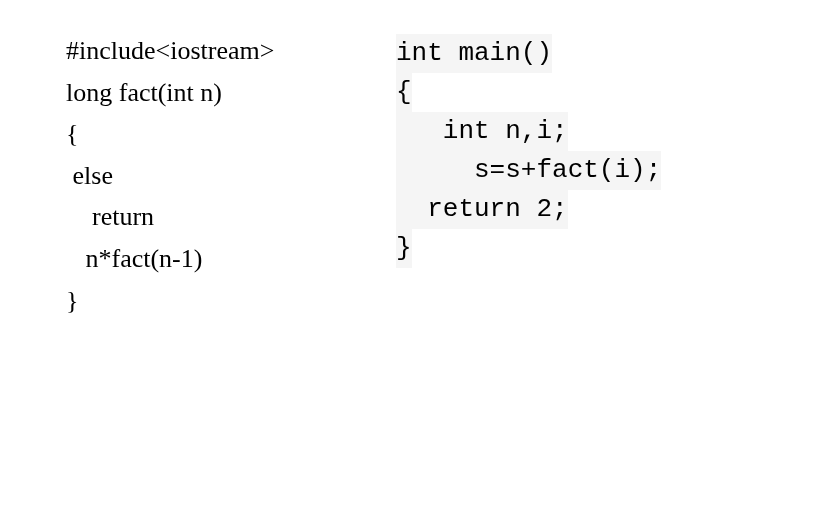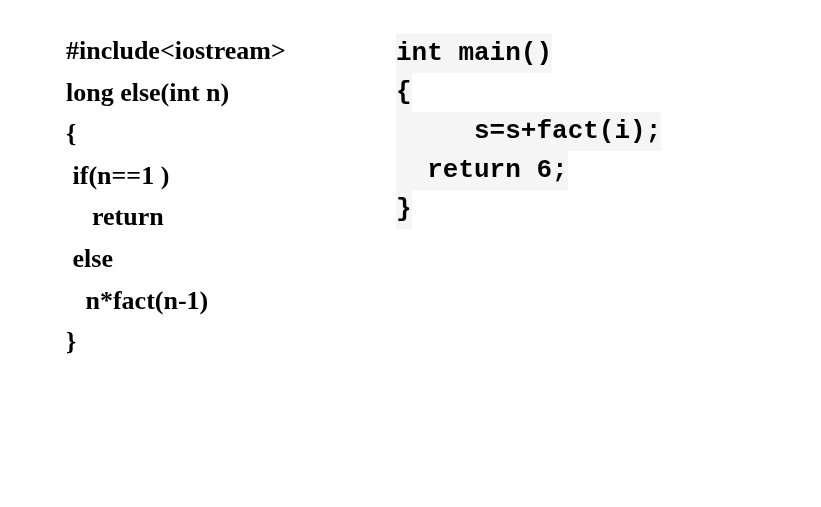--- a/index.html
+++ b/index.html
@@ -1,15 +1,15 @@
 <!DOCTYPE html>
 <html><head>
 <meta charset="utf-8">
 <style>
-  * { margin: 0; padding: 0; box-sizing: border-box; font-weight: bold; }
+  * { margin: 0; padding: 0; box-sizing: border-box; }
   body {
     width: 821px;
     height: 507px;
     background: #ffffff;
     font-family: "Times New Roman", serif;
     position: relative;
   }
   .container {
     display: flex;
     padding: 30px 0 0 66px;
@@ -37,28 +37,28 @@
     background: #f5f5f5;
     display: inline-block;
   }
 </style>
 </head>
 <body>
 
 <div class="container">
   <div class="left-col">
     <div class="line">#include&lt;iostream&gt;</div>
-    <div class="line">long else(int n)</div>
+    <div class="line">long fact(int n)</div>
     <div class="line">{</div>
-    <div class="line"> if(n==1 )</div>
+    <div class="line"> else</div>
     <div class="line">    return</div>
-    <div class="line"> else</div>
     <div class="line">   n*fact(n-1)</div>
     <div class="line">}</div>
   </div>
   <div class="right-col">
     <div class="line"><span class="hl">int main()</span></div>
     <div class="line"><span class="hl">{</span></div>
+    <div class="line"><span class="hl">   int n,i;</span></div>
     <div class="line"><span class="hl">     s=s+fact(i);</span></div>
-    <div class="line"><span class="hl">  return 6;</span></div>
+    <div class="line"><span class="hl">  return 2;</span></div>
     <div class="line"><span class="hl">}</span></div>
   </div>
 </div>
 
 </body></html>

